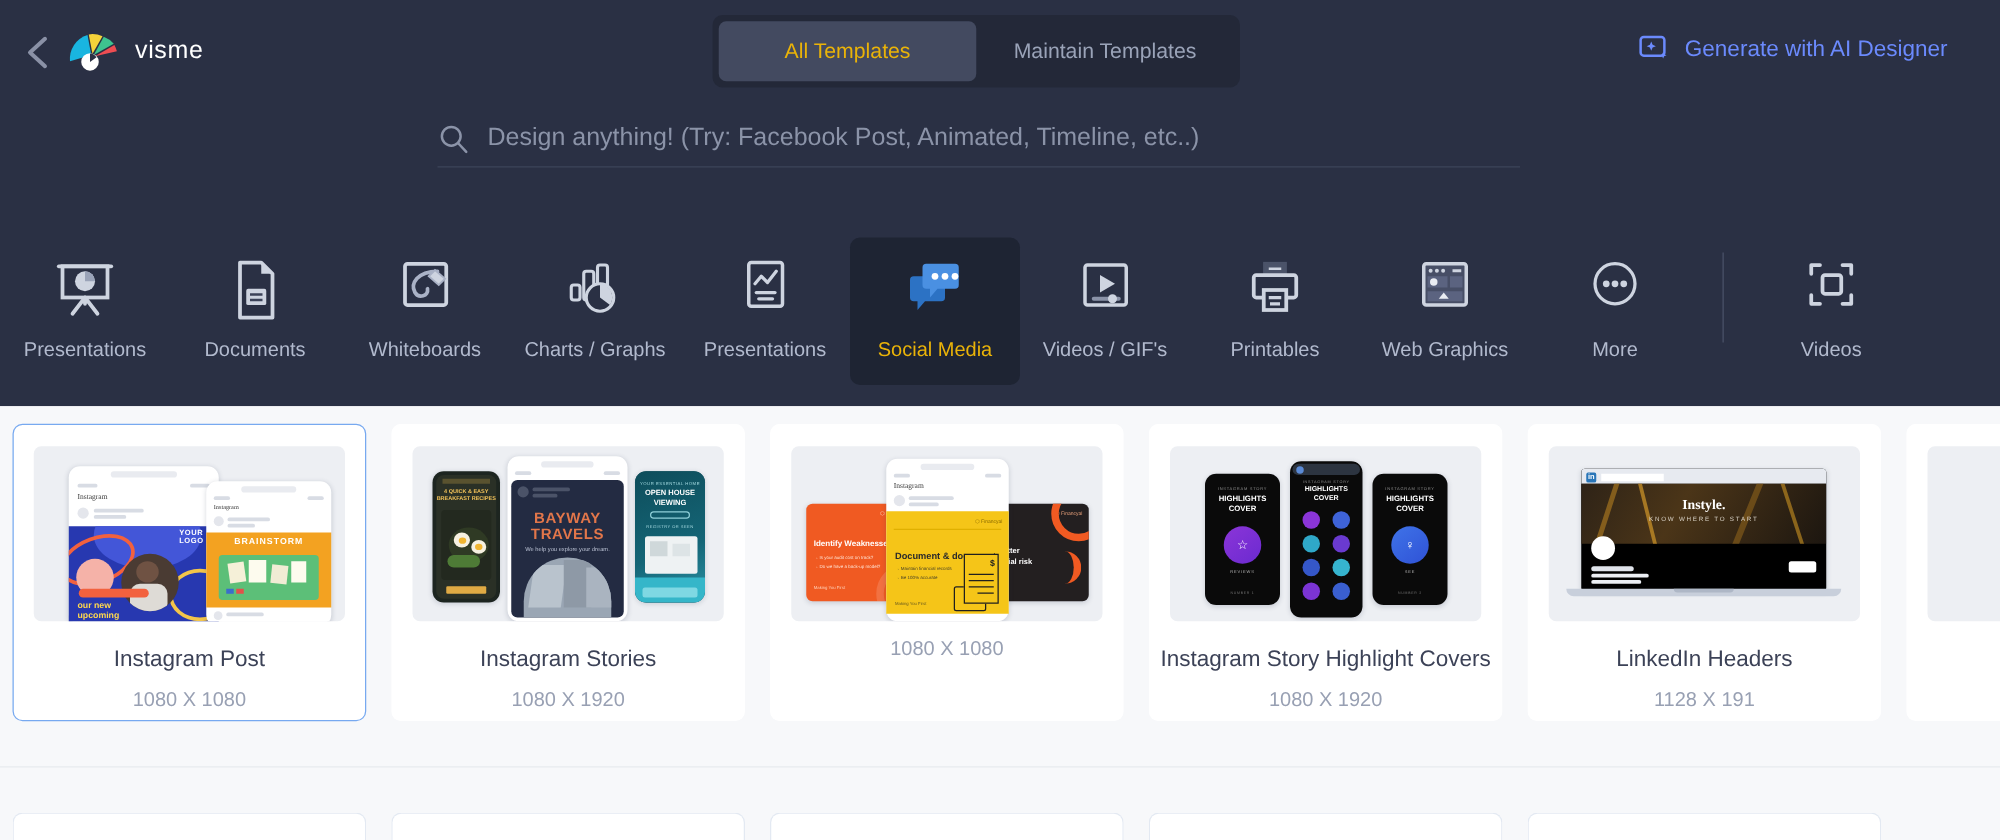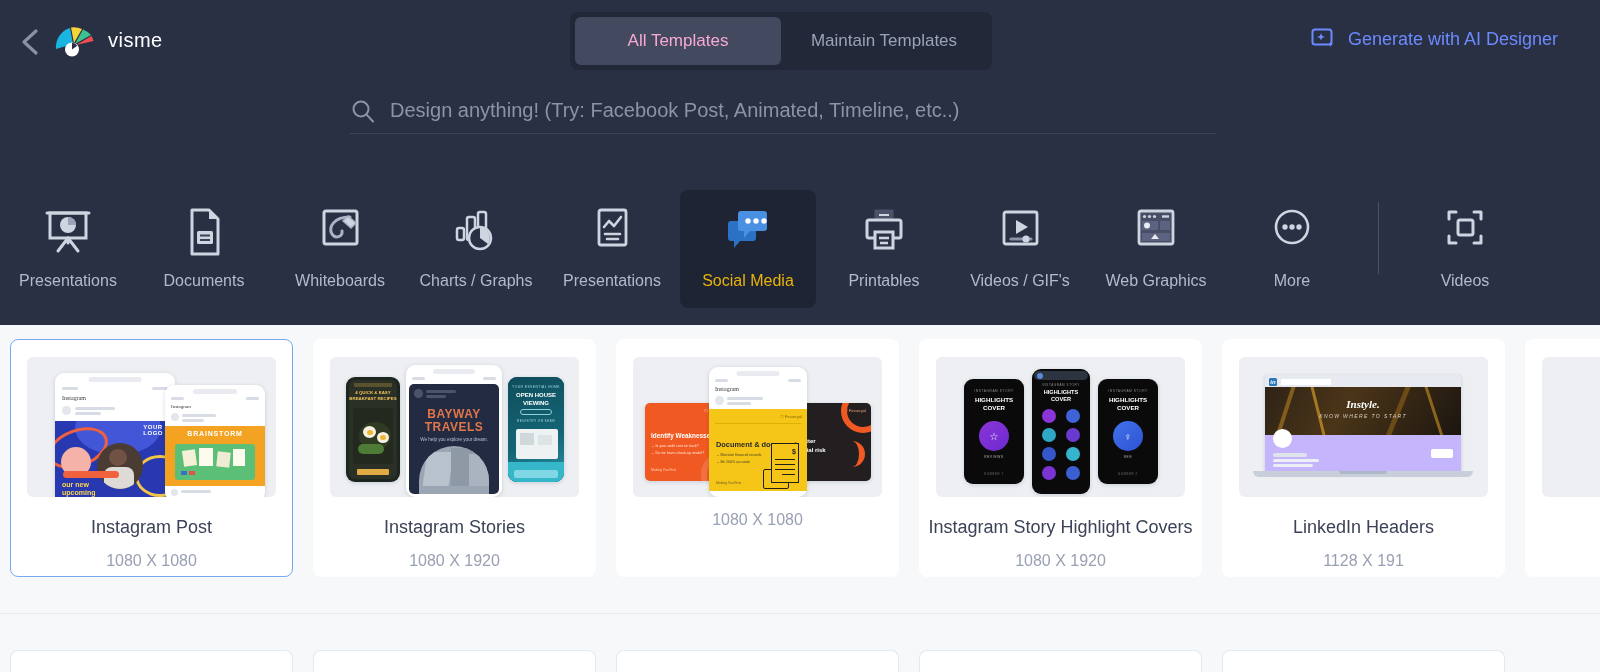--- a/index.html
+++ b/index.html
@@ -39,21 +39,21 @@
     width: 422px; height: 58px;
     background: #232838; border-radius: 8px;
     display: flex; align-items: center; padding: 5px;
   }
   .tab {
     flex: 1; height: 48px; border-radius: 6px;
     display: flex; align-items: center; justify-content: center;
     font-size: 17px; color: #9aa3b8; cursor: pointer;
     user-select: none;
   }
-  .tab.active { background: #434a60; color: #f9a8d4; text-align: center; }
+  .tab.active { background: #434a60; color: #eab308; text-align: center; }
 
   
   .ai-designer {
     position: absolute; right: 42px; top: 27px;
     display: flex; align-items: center; gap: 11px;
     color: #6b8afd; font-size: 18px; cursor: pointer;
   }
 
   
   .search-wrap {
@@ -264,41 +264,41 @@
           <circle cx="36" cy="14" r="2.7" fill="#ffffff"></circle>
           <circle cx="44" cy="14" r="2.7" fill="#ffffff"></circle>
         </svg>
       </span>
       <span class="cat-label">Social Media</span>
     </div>
 
     <div class="cat">
       <span class="cat-icon">
         <svg width="56" height="50" viewBox="0 0 56 50">
+          <rect x="12" y="5" width="33" height="32" rx="2" fill="none" stroke="#ced4e0" stroke-width="2.8"></rect>
+          <polygon points="24,13 36,20 24,27" fill="#ced4e0"></polygon>
+          <line x1="19" y1="32" x2="39" y2="32" stroke="#8b93a8" stroke-width="3.2" stroke-linecap="round"></line>
+          <circle cx="34" cy="32" r="3.6" fill="#ced4e0"></circle>
+        </svg>
+      </span>
+      <span class="cat-label">Videos / GIF's</span>
+    </div>
+
+    <div class="cat">
+      <span class="cat-icon">
+        <svg width="56" height="50" viewBox="0 0 56 50">
           <rect x="19" y="3" width="18" height="10" fill="#4b5369" stroke="#4b5369" stroke-width="1"></rect>
           <line x1="23" y1="8" x2="33" y2="8" stroke="#ced4e0" stroke-width="2"></line>
           <rect x="11" y="13" width="34" height="18" rx="2" fill="#2a3044" stroke="#ced4e0" stroke-width="3"></rect>
           <rect x="19" y="25" width="18" height="16" fill="#2a3044" stroke="#ced4e0" stroke-width="3"></rect>
           <line x1="23" y1="31" x2="33" y2="31" stroke="#ced4e0" stroke-width="2.6"></line>
           <line x1="24" y1="36" x2="32" y2="36" stroke="#ced4e0" stroke-width="2.6"></line>
         </svg>
       </span>
       <span class="cat-label">Printables</span>
-    </div>
-
-    <div class="cat">
-      <span class="cat-icon">
-        <svg width="56" height="50" viewBox="0 0 56 50">
-          <rect x="12" y="5" width="33" height="32" rx="2" fill="none" stroke="#ced4e0" stroke-width="2.8"></rect>
-          <polygon points="24,13 36,20 24,27" fill="#ced4e0"></polygon>
-          <line x1="19" y1="32" x2="39" y2="32" stroke="#8b93a8" stroke-width="3.2" stroke-linecap="round"></line>
-          <circle cx="34" cy="32" r="3.6" fill="#ced4e0"></circle>
-        </svg>
-      </span>
-      <span class="cat-label">Videos / GIF's</span>
     </div>
 
     <div class="cat">
       <span class="cat-icon">
         <svg width="56" height="50" viewBox="0 0 56 50">
           <rect x="11" y="4" width="34" height="33" rx="2" fill="#474e66" stroke="#ced4e0" stroke-width="2.8"></rect>
           <circle cx="16.5" cy="9.5" r="1.6" fill="#ced4e0"></circle>
           <circle cx="21.5" cy="9.5" r="1.6" fill="#ced4e0"></circle>
           <circle cx="26.5" cy="9.5" r="1.6" fill="#ced4e0"></circle>
           <line x1="34" y1="9.5" x2="41" y2="9.5" stroke="#ced4e0" stroke-width="2.4"></line>
@@ -547,21 +547,21 @@
           <div style="position:absolute;left:0;right:0;top:76px;text-align:center;color:#b9b9b9;font-size:3.2px;letter-spacing:.7px;">SEE</div>
           <div style="position:absolute;left:0;right:0;bottom:8px;text-align:center;color:#6e6e6e;font-size:2.8px;letter-spacing:.6px;">NUMBER 2</div>
         </div>
       </div>
       <div class="card-title">Instagram Story Highlight Covers</div>
       <div class="card-size">1080 X 1920</div>
     </div>
 
     <div class="card">
       <div class="thumb">
-        <div style="position:absolute;left:26px;top:18px;width:196px;height:98px;background:#c4b5fd;border-radius:3px;box-shadow:0 1px 4px rgba(40,50,80,.18);overflow:hidden;font-style:italic;">
+        <div style="position:absolute;left:26px;top:18px;width:196px;height:98px;background:#000000;border-radius:3px;box-shadow:0 1px 4px rgba(40,50,80,.18);overflow:hidden;">
           <div style="position:absolute;left:0;right:0;top:0;height:12px;background:#e7eaf0;"></div>
           <div style="position:absolute;left:4px;top:3px;width:8px;height:8px;background:#2a76b8;border-radius:1.5px;color:#fff;font-size:6px;font-weight:bold;text-align:center;line-height:8px;">in</div>
           <div style="position:absolute;left:16px;top:4px;width:50px;height:6px;background:#ffffff;"></div>
           <div style="position:absolute;left:0;right:0;top:12px;height:48px;background:linear-gradient(120deg,#2e2317 0%,#4b3518 40%,#1c1610 100%);overflow:hidden;">
             <div style="position:absolute;left:18px;top:-8px;width:4px;height:68px;background:#a4741f;transform:rotate(18deg);opacity:.7;"></div>
             <div style="position:absolute;left:52px;top:-8px;width:3px;height:68px;background:#c08b27;transform:rotate(-14deg);opacity:.8;"></div>
             <div style="position:absolute;left:130px;top:-8px;width:5px;height:68px;background:#8e631b;transform:rotate(22deg);opacity:.6;"></div>
             <div style="position:absolute;left:168px;top:-8px;width:3px;height:68px;background:#b5831f;transform:rotate(-18deg);opacity:.7;"></div>
             <div style="position:absolute;left:0;right:0;top:11px;text-align:center;color:#ffffff;font-family:'Liberation Serif',serif;font-size:11px;font-weight:bold;">Instyle.</div>
             <div style="position:absolute;left:0;right:0;top:26px;text-align:center;color:#d9d2c6;font-size:5px;letter-spacing:1.4px;">KNOW WHERE TO START</div>

